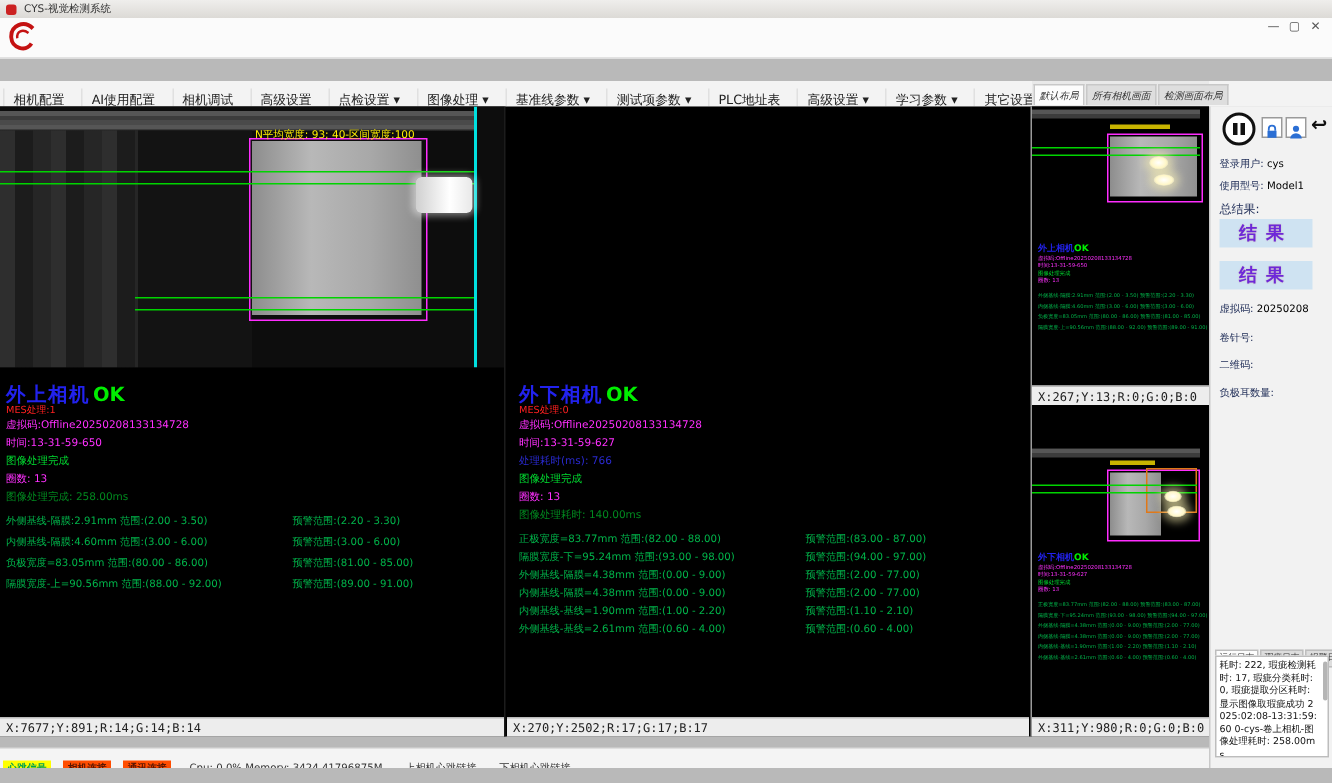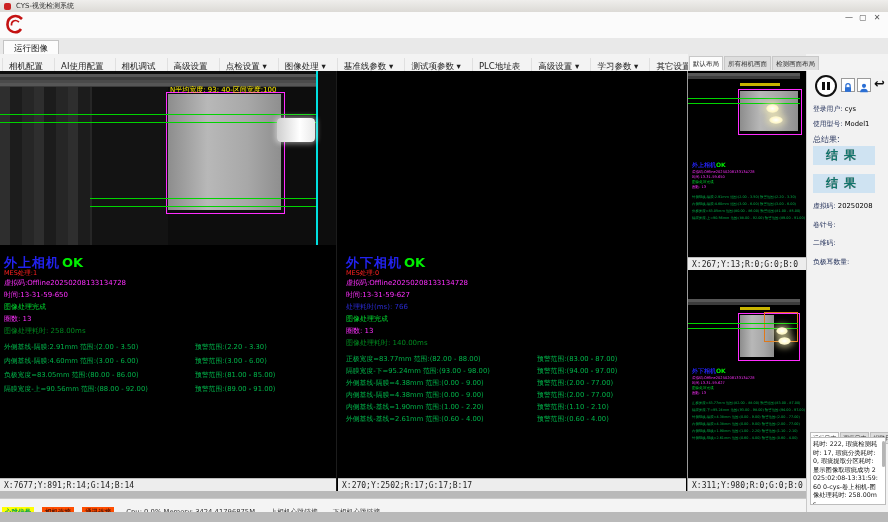--- a/index.html
+++ b/index.html
@@ -15,21 +15,21 @@
   .menuitem{display:inline-block;font-size:9px;color:#222;padding:0 7px;line-height:26px;cursor:default;}
   .menuwrap{left:28px;top:0;height:26px;white-space:nowrap;}
   .winctl{top:1px;right:4px;height:10px;font-size:8px;color:#555;letter-spacing:0;}
   .winctl span{display:inline-block;width:14px;text-align:center;cursor:default;}
   .tabstrip{left:0;top:38px;width:888px;height:16px;background:#e9e9e9;border-bottom:1px solid #cfcfcf;}
   .runtab{left:3px;top:2px;height:14px;background:#fcfcfc;border:1px solid #c4c4c4;border-bottom:none;
           font-size:8.5px;line-height:14px;padding:0 10px;color:#222;}
   .toolbar{left:0;top:54px;width:888px;height:17px;background:#f3f3f3;border-bottom:1px solid #d8d8d8;}
   .toolitem{display:inline-block;font-size:8.5px;color:#222;padding:0 6px;line-height:16px;border-left:1px solid #e0e0e0;}
   .toolwrap{left:2px;top:0;white-space:nowrap;}
-  .layouttabs{left:688px;top:54px;width:118px;height:17px;background:#e9e9e9;border-bottom:1px solid #cfcfcf;white-space:nowrap;}
+  .layouttabs{left:688px;top:54px;width:118px;height:17px;background:#e9e9e9;border-bottom:1px solid #cfcfcf;white-space:nowrap;font-style:italic;}
   .layouttab{display:inline-block;font-size:6.5px;color:#333;line-height:15px;padding:0 3px;border:1px solid #c8c8c8;border-bottom:none;background:#dedede;margin-left:1px;vertical-align:top;height:14px;margin-top:2px;box-sizing:border-box;}
   .layouttab.active{background:#fcfcfc;}
   
   .main{left:0;top:71px;width:806px;height:420px;background:#000;}
   .vdiv{background:#9a9a9a;}
   
   .vstatus{height:13px;background:#ededed;border-top:1px solid #bbb;font-family:"DejaVu Sans Mono","Liberation Mono",monospace;
            font-size:8px;color:#222;line-height:13px;padding-left:4px;box-sizing:border-box;}
   
   .cam-title{font-size:13px;font-weight:bold;color:#2222ee;letter-spacing:1px;}
@@ -43,21 +43,21 @@
   .mrow .warn{position:absolute;left:191px;top:0;}
   .yellownote{font-size:7px;color:#ffee00;white-space:nowrap;}
   
   .sidebar{left:806px;top:71px;width:82px;height:441px;background:#f2f2f2;border-left:1px solid #c9c9c9;box-sizing:border-box;}
   .pausebtn{left:8px;top:4px;width:22px;height:22px;border:2px solid #111;border-radius:50%;background:#fff;box-sizing:border-box;}
   .pausebtn i{position:absolute;top:5px;width:3px;height:8px;background:#111;}
   .sqbtn{top:7px;width:14px;height:14px;background:#fff;border:1px solid #9a9a9a;box-sizing:border-box;}
   .undo{top:5px;font-size:13px;font-weight:bold;color:#111;}
   .sb-row{font-size:6.8px;color:#1c2a55;white-space:nowrap;}
   .sb-val{color:#000;}
-  .resultblock{width:62px;height:19px;background:#cfe3f2;color:#0f766e;font-weight:bold;font-size:12px;
+  .resultblock{width:62px;height:19px;background:#cfe3f2;color:#6d28d9;font-weight:bold;font-size:12px;
                text-align:center;line-height:19px;letter-spacing:6px;text-shadow:0 0 1px #caa;}
   .logtabs{white-space:nowrap;}
   .logtab{display:inline-block;font-size:5.8px;color:#333;background:#dddddd;border:1px solid #bdbdbd;
           padding:0 2px;line-height:10px;margin-right:1px;}
   .logtab.active{background:#fcfcfc;}
   .logbox{background:#fff;border:1px solid #bdbdbd;font-size:6.3px;color:#111;line-height:8.5px;
           padding:2px 6px 2px 2px;box-sizing:border-box;overflow:hidden;word-break:break-all;}
   .logscroll{width:3px;background:#b5b5b5;border-radius:2px;}
   
   .appbar{left:0;top:498px;width:806px;height:14px;background:#f4f4f4;border-top:1px solid #c9c9c9;box-sizing:border-box;white-space:nowrap;}
@@ -89,23 +89,20 @@
   <div class="abs menubar">
     <svg class="abs logo" viewBox="0 0 22 22">
       <path d="M18 5 C12 -1, 3 3, 3.5 11 C4 18, 13 21, 17 15" stroke="#c41212" fill="none" stroke-width="2.6"></path>
       <path d="M15 8 C11 5, 7 7, 7.5 11.5" stroke="#c41212" fill="none" stroke-width="1.6"></path>
     </svg>
     <div class="abs winctl">
       <span>—</span><span>▢</span><span>✕</span>
     </div>
   </div>
 
-  <div class="abs tabstrip">
-    <div class="abs runtab">运行图像</div>
-  </div>
 
   <div class="abs toolbar">
     <div class="abs toolwrap">
       <span class="toolitem">相机配置</span>
       <span class="toolitem">AI使用配置</span>
       <span class="toolitem">相机调试</span>
       <span class="toolitem">高级设置</span>
       <span class="toolitem">点检设置 ▾</span>
       <span class="toolitem">图像处理 ▾</span>
       <span class="toolitem">基准线参数 ▾</span>
@@ -138,21 +135,21 @@
       <div class="abs yellownote" style="left:170px;top:14px;">N平均宽度: 93; 40-区间宽度:100</div>
     </div>
 
     <div class="abs" style="left:4px;top:183px;width:326px;height:226px;">
       <div class="abs cam-title" style="left:0;top:0;"><span>外上相机</span><span class="ok">OK</span></div>
       <div class="abs t-red" style="left:0;top:15px;">MES处理:1</div>
       <div class="abs t-mag" style="left:0;top:24px;">虚拟码:Offline20250208133134728</div>
       <div class="abs t-mag" style="left:0;top:36px;">时间:13-31-59-650</div>
       <div class="abs t-grn" style="left:0;top:48px;">图像处理完成</div>
       <div class="abs t-mag" style="left:0;top:60px;">圈数: 13</div>
-      <div class="abs t-dgrn" style="left:0;top:72px;">图像处理耗时: 258.00ms</div>
+      <div class="abs t-dgrn" style="left:0;top:72px;">图像处理完成: 258.00ms</div>
       <div class="abs mrow" style="left:0;top:88px;width:326px;"><span>外侧基线-隔膜:2.91mm 范围:(2.00 - 3.50)</span><span class="warn">预警范围:(2.20 - 3.30)</span></div>
       <div class="abs mrow" style="left:0;top:102px;width:326px;"><span>内侧基线-隔膜:4.60mm 范围:(3.00 - 6.00)</span><span class="warn">预警范围:(3.00 - 6.00)</span></div>
       <div class="abs mrow" style="left:0;top:116px;width:326px;"><span>负极宽度=83.05mm 范围:(80.00 - 86.00)</span><span class="warn">预警范围:(81.00 - 85.00)</span></div>
       <div class="abs mrow" style="left:0;top:130px;width:326px;"><span>隔膜宽度-上=90.56mm 范围:(88.00 - 92.00)</span><span class="warn">预警范围:(89.00 - 91.00)</span></div>
     </div>
 
 
     <div class="abs" style="left:346px;top:183px;width:336px;height:226px;">
       <div class="abs cam-title" style="left:0;top:0;"><span>外下相机</span><span class="ok">OK</span></div>
       <div class="abs t-red" style="left:0;top:15px;">MES处理:0</div>

